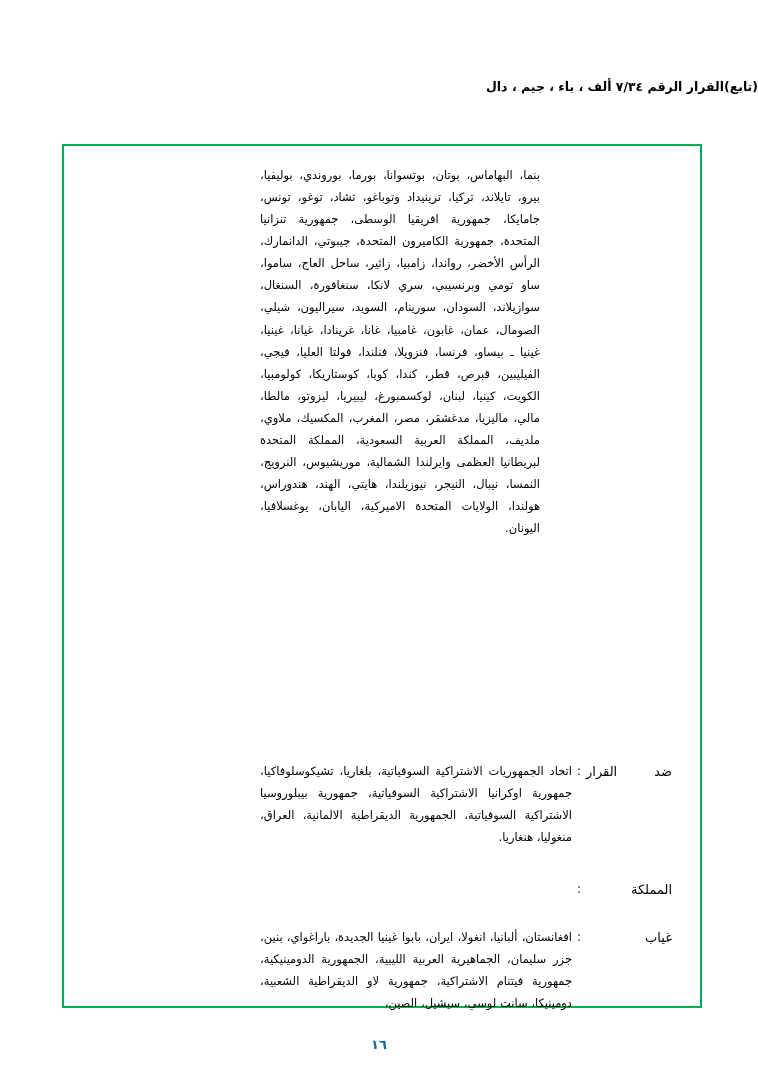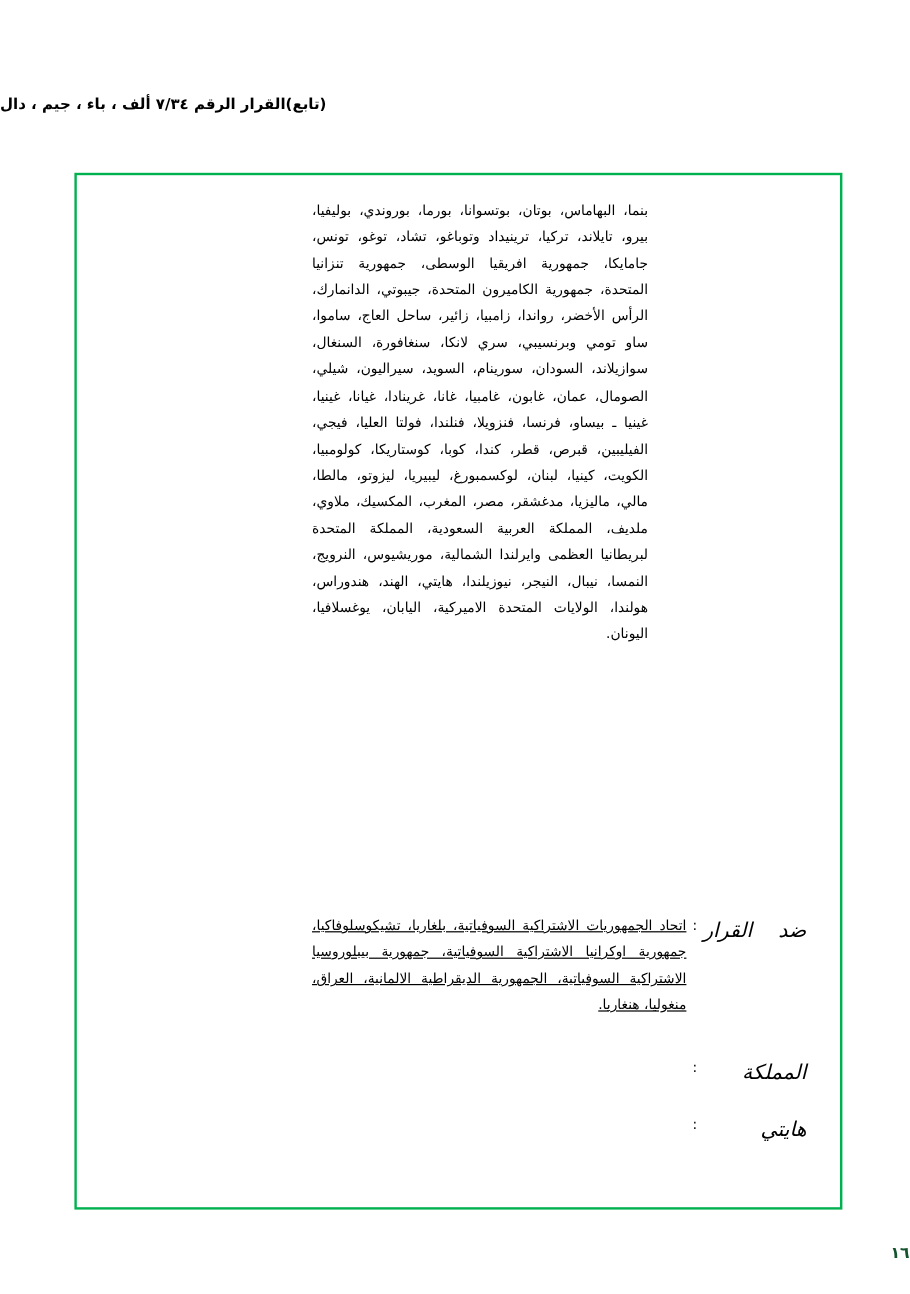--- a/index.html
+++ b/index.html
@@ -13,21 +13,21 @@
     height: 1078px;
     background: #ffffff;
     font-family: "DejaVu Sans", "Liberation Sans", sans-serif;
     overflow: hidden;
   }
   .doc-header {
     position: absolute;
     top: 78px;
     left: 0;
     right: 0;
-    text-align: left;
+    text-align: right;
   }
   .doc-title {
     font-size: 12.5px;
     font-weight: bold;
     color: #000000;
     direction: rtl;
     line-height: 1.5;
   }
   .doc-subtitle {
     margin-top: 7px;
@@ -64,59 +64,58 @@
     width: 412px;
     right: 28px;
     direction: rtl;
     display: flex;
     flex-direction: row;
     align-items: flex-start;
   }
   .vote-label {
     width: 86px;
     flex: 0 0 86px;
-    font-size: 17px;
+    font-size: 13px;
     line-height: 1.92;
     color: #000000;
     text-align: justify;
     text-align-last: justify;
     white-space: nowrap;
     direction: rtl;
-    font-style: italic;
   }
   .vote-colon {
     width: 14px;
     flex: 0 0 14px;
     font-size: 11.5px;
     line-height: 1.92;
     text-align: center;
     color: #000000;
   }
   .vote-body {
     flex: 1 1 auto;
     font-size: 11.5px;
     line-height: 1.92;
     color: #000000;
     direction: rtl;
     text-align: justify;
     text-align-last: right;
-    text-decoration: underline;
   }
   #vote-against { top: 614px; }
   #vote-abstain { top: 732px; }
   #vote-absent  { top: 780px; }
 
   .page-number {
     position: absolute;
     bottom: 26px;
     left: 0;
     right: 0;
+    text-align: center;
     font-size: 13px;
     font-weight: bold;
-    color: #14532d;
+    color: #0369a1;
     direction: rtl;
   }
 </style>
 </head>
 <body>
 
 <div class="page">
 
   <div class="doc-header">
     <div class="doc-title">(تابع)القرار الرقم ٧/٣٤ ألف ، باء ، جيم ، دال</div>
@@ -131,21 +130,22 @@
       <div class="vote-colon">:</div>
       <div class="vote-body">اتحاد الجمهوريات الاشتراكية السوفياتية، بلغاريا، تشيكوسلوفاكيا، جمهورية اوكرانيا الاشتراكية السوفياتية، جمهورية بيبلوروسيا الاشتراكية السوفياتية، الجمهورية الديقراطية الالمانية، العراق، منغوليا، هنغاريا.</div>
     </div>
 
     <div class="vote-block" id="vote-abstain">
       <div class="vote-label">المملكة</div>
       <div class="vote-colon">:</div>
     </div>
 
     <div class="vote-block" id="vote-absent">
-      <div class="vote-label">هايتي</div>
+      <div class="vote-label">غياب</div>
       <div class="vote-colon">:</div>
+      <div class="vote-body">افغانستان، ألبانيا، انغولا، ايران، بابوا غينيا الجديدة، باراغواي، بنين، جزر سليمان، الجماهيرية العربية الليبية، الجمهورية الدومينيكية، جمهورية فيتنام الاشتراكية، جمهورية لاو الديقراطية الشعبية، دومينيكا، سانت لوسي، سيشيل، الصين،</div>
     </div>
 
   </div>
 
   <div class="page-number">١٦</div>
 
 </div>
 
 </body></html>

